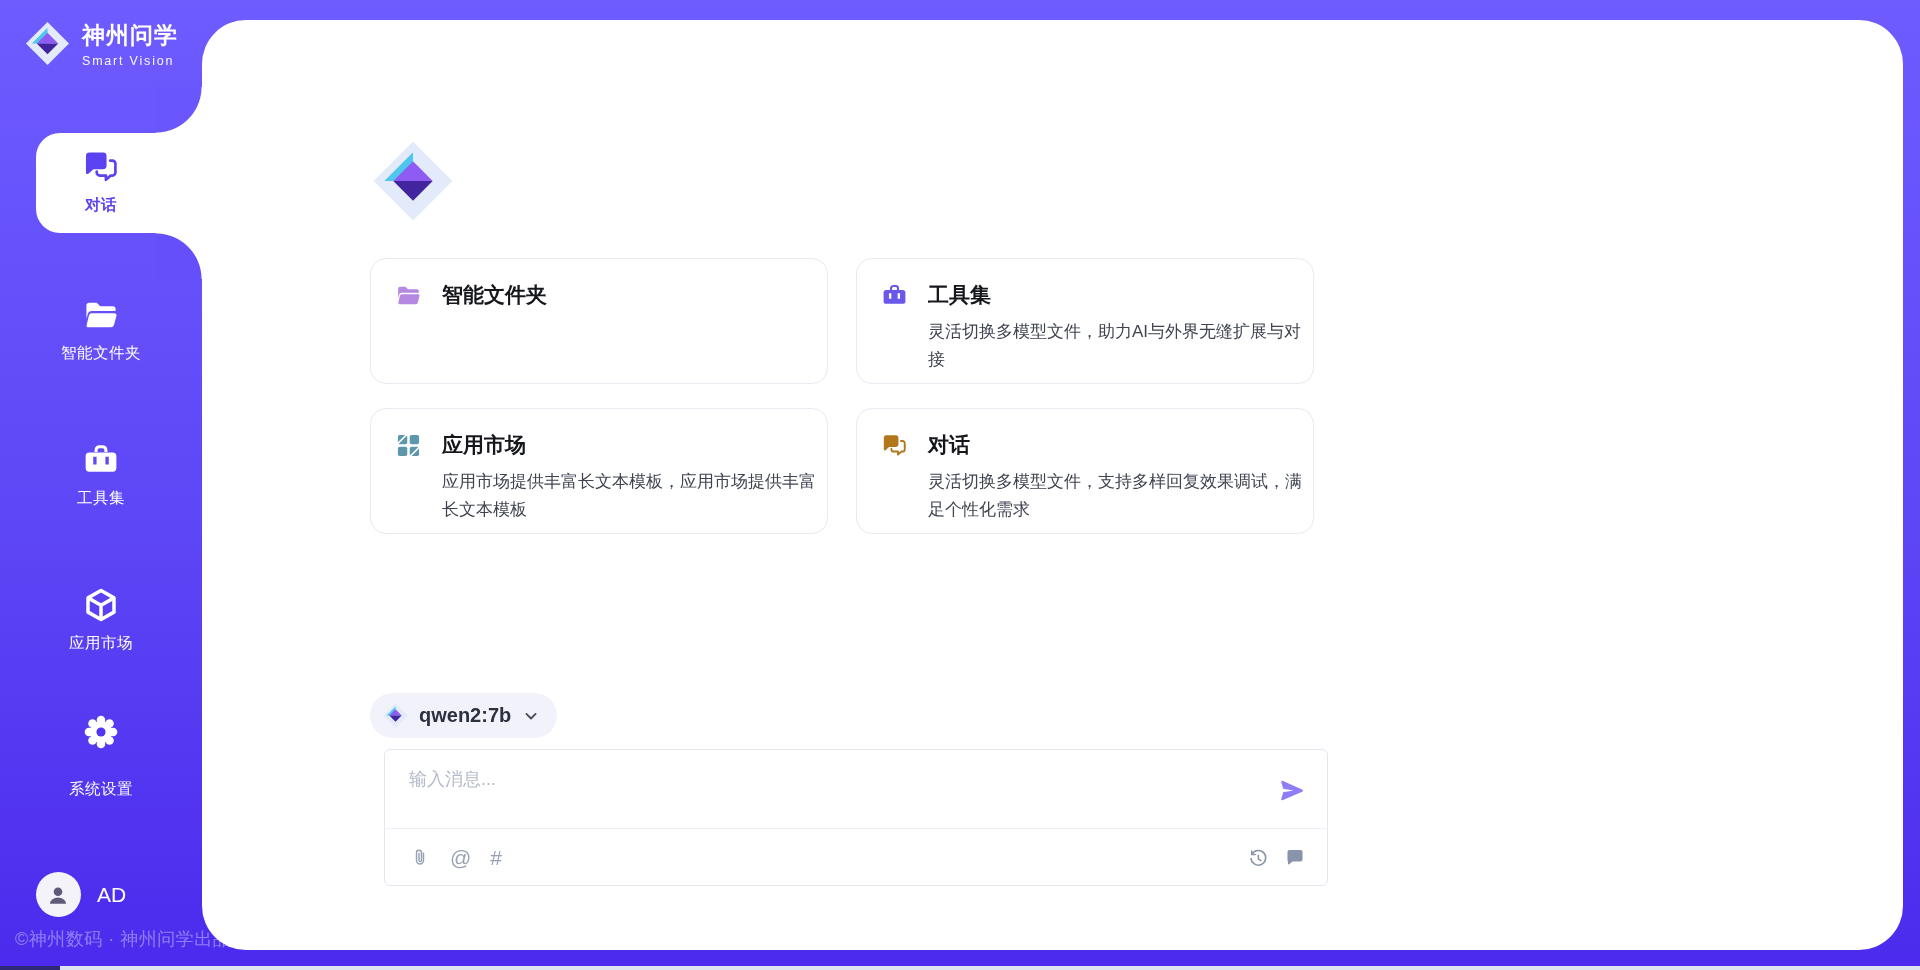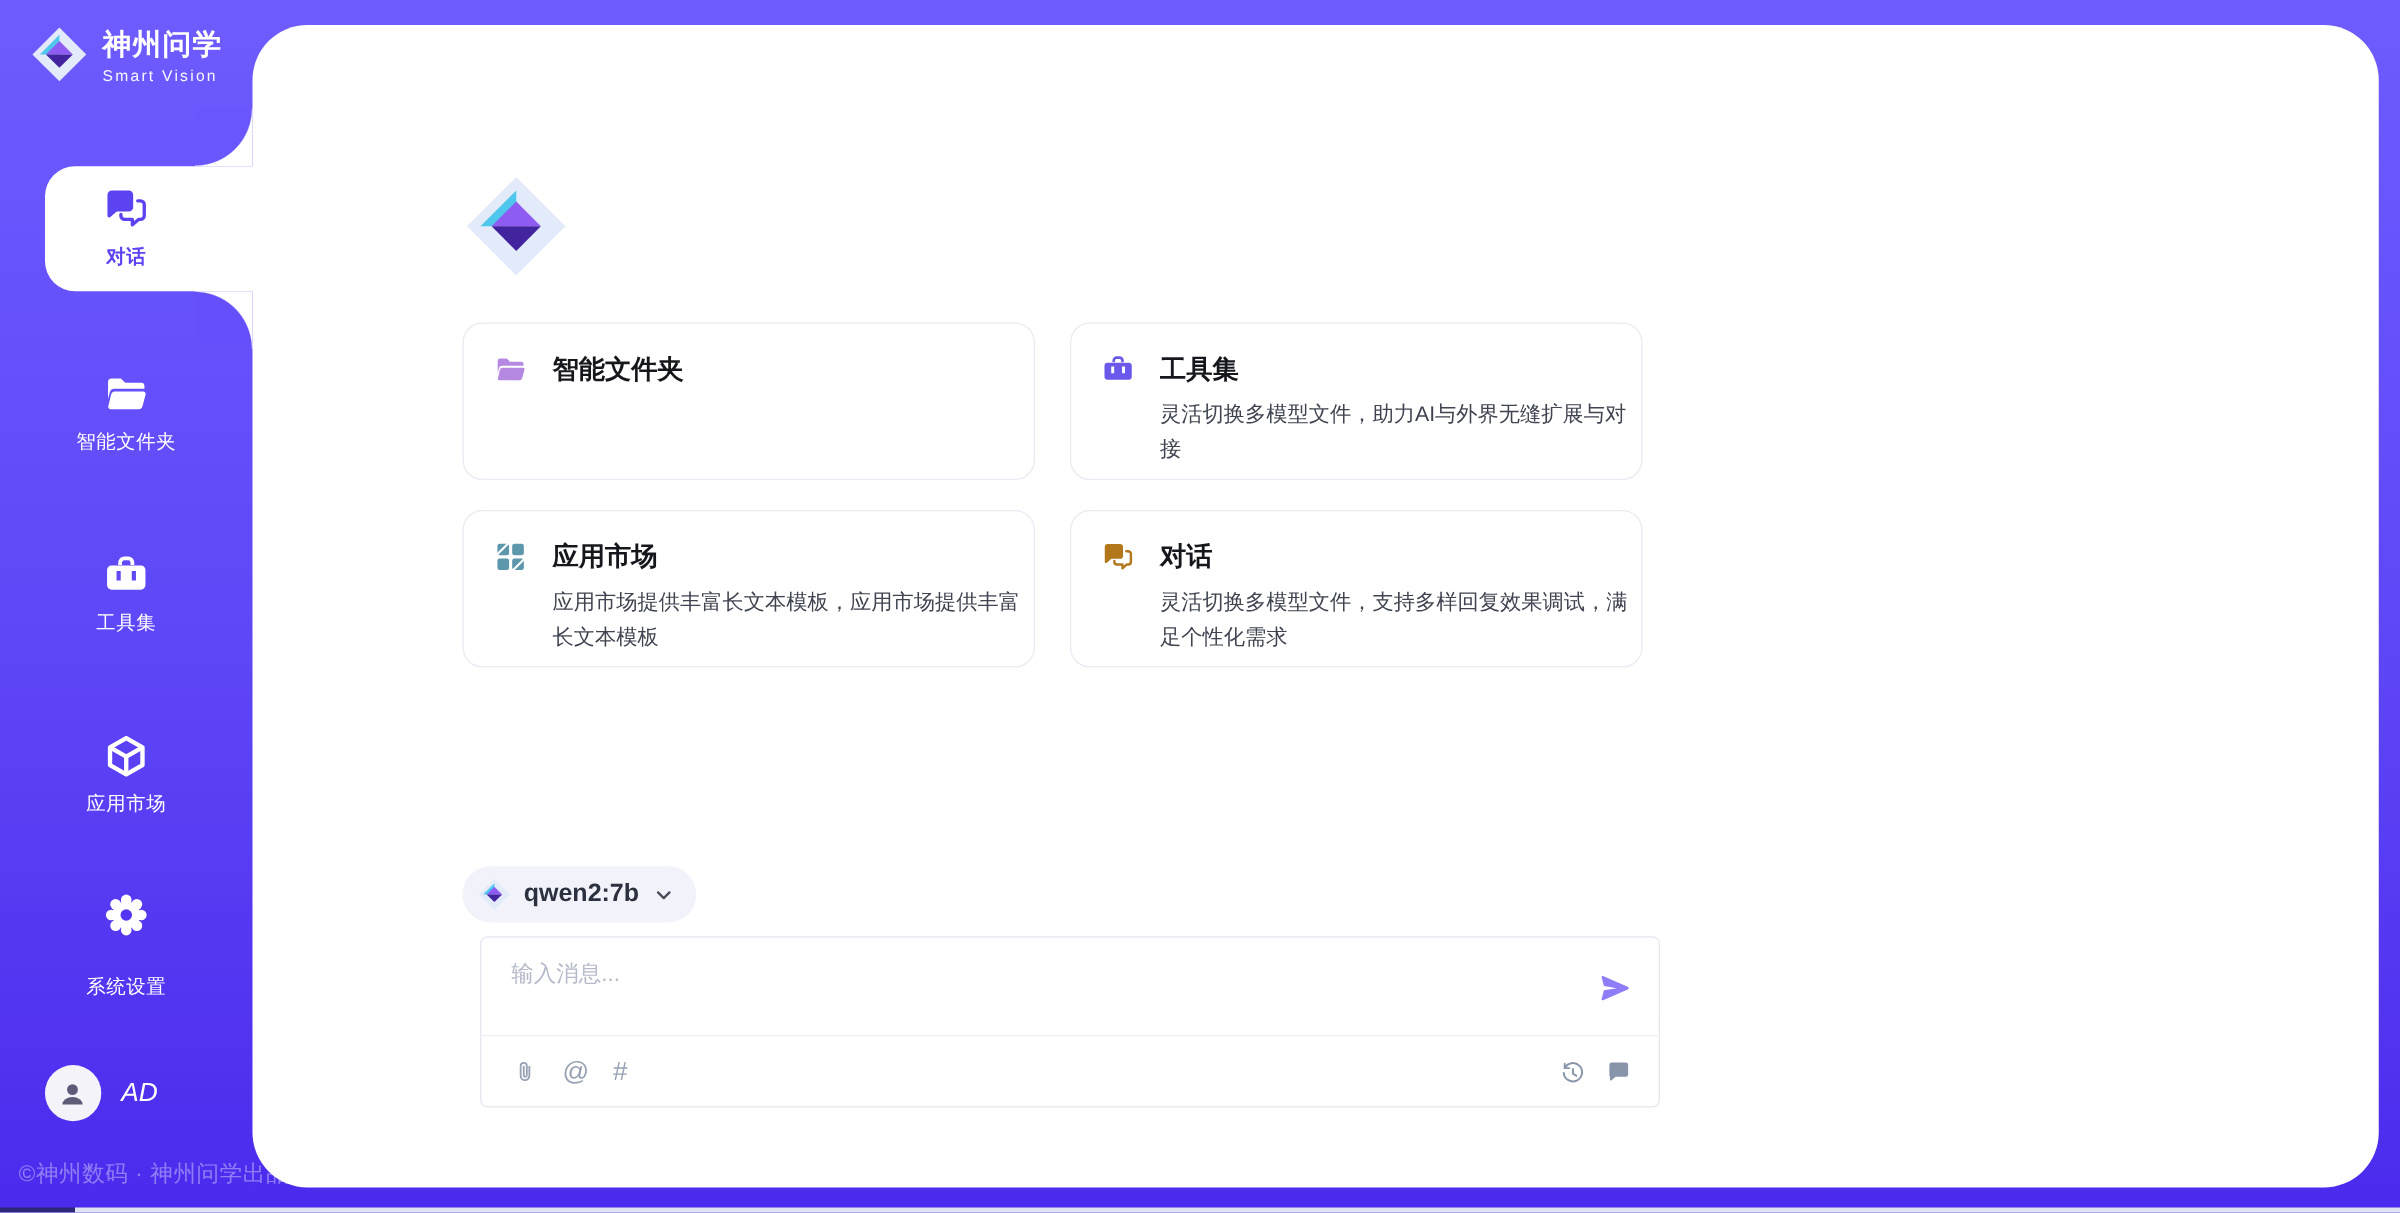--- a/index.html
+++ b/index.html
@@ -31,22 +31,22 @@
     align-items:center; gap:9px; cursor:pointer; color:#fff; }
   .nav-item .nav-ic { width:38px; height:38px; color:#fff; }
   .nav-item .nav-label { font-size:15.5px; letter-spacing:.5px; }
   .nav-item.active .nav-ic, .nav-item.active .nav-label { color:#5b43f2; font-weight:600; }
   .nav-chat   { top:148px; }
   .nav-folder { top:296px; }
   .nav-tool   { top:441px; }
   .nav-cube   { top:586px; }
   .nav-gear   { top:713px;gap:28px; }
 
-  .user-row { position:absolute; top:852px; left:0; width:162px; display:flex;
-    align-items:center; justify-content:center; gap:16px; cursor:pointer;font-style:italic; }
+  .user-row { position:absolute; top:872px; left:0; width:162px; display:flex;
+    align-items:center; justify-content:center; gap:16px; cursor:pointer; }
   .avatar { width:45px; height:45px; border-radius:50%; background:#f5f3fa;
     display:flex; align-items:center; justify-content:center; }
   .user-name { font-size:21px; color:#fff; }
   .sidebar-footer { position:absolute; left:15px; top:927px; font-size:18px;
     color:rgba(255,255,255,.38); letter-spacing:.5px; white-space:nowrap; }
 
   
   .greeting { position:absolute; left:370px; top:138px; display:flex; align-items:center; gap:17px; }
   .greeting .diamond { width:86px; height:86px; }
   .greeting-text { font-size:33px; font-weight:700; color:#15171c; letter-spacing:1px; }

